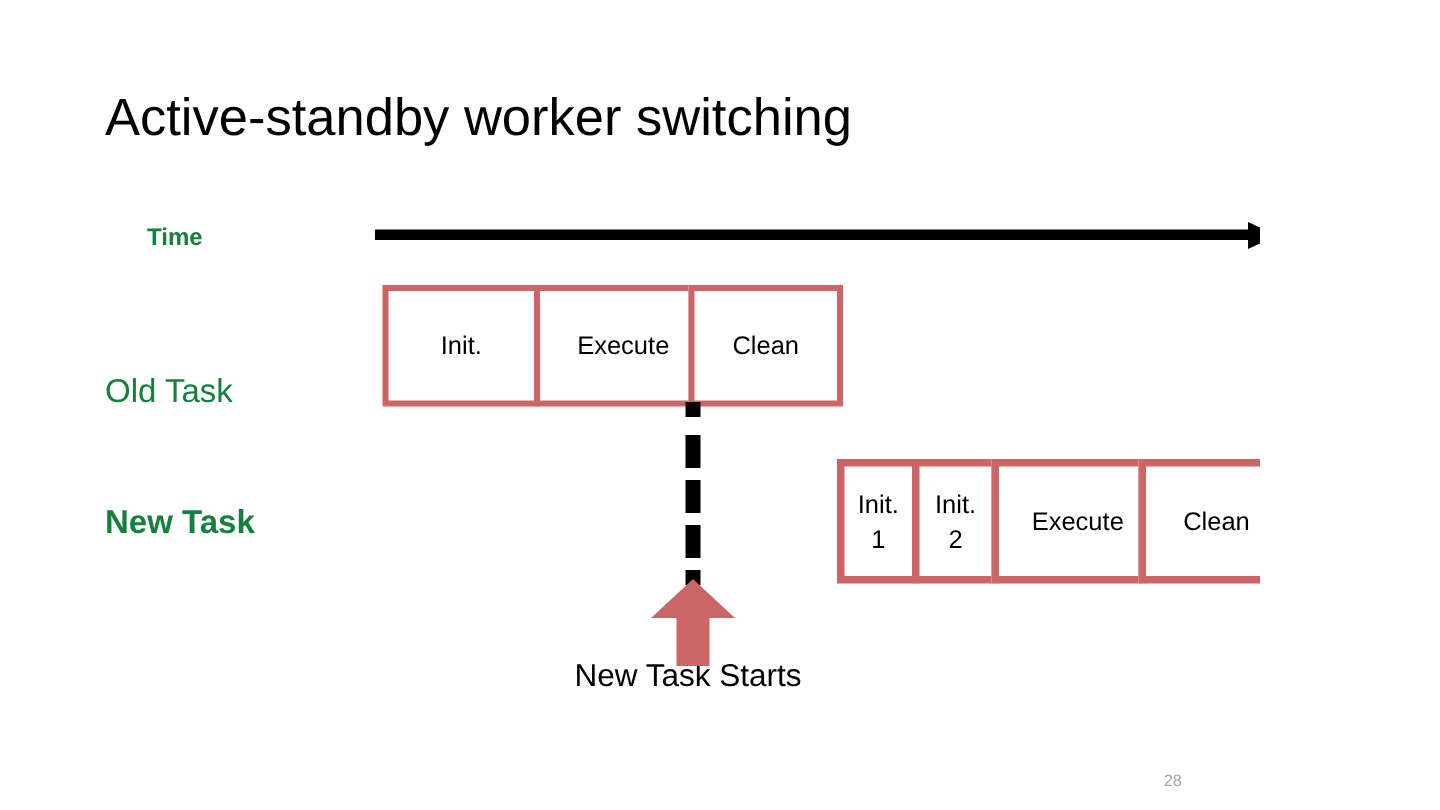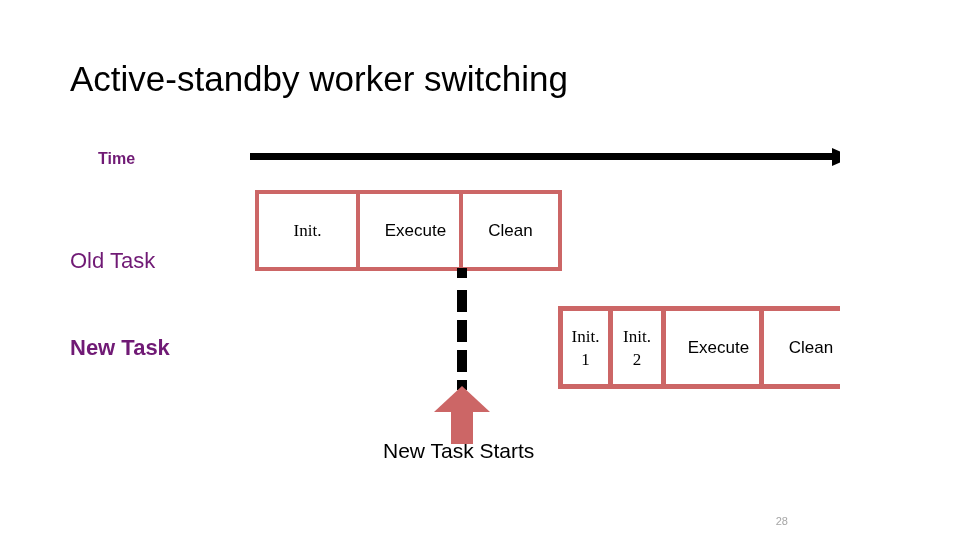--- a/index.html
+++ b/index.html
@@ -31,21 +31,21 @@
     color: #000000;
     letter-spacing: 0px;
     white-space: nowrap;
   }
 
   
   .row-label {
     position: absolute;
     font-size: 22px;
     line-height: 28px;
-    color: #701a75;
+    color: #15803d;
     white-space: nowrap;
   }
   .row-label.time {
     font-size: 16px;
     font-weight: 700;
     left: 98px;
     top: 145px;
   }
   .row-label.old-task {
     left: 70px;
@@ -119,21 +119,21 @@
     width: 100%;
     padding: 0 2px;
   }
   .task-box .box-text .sub {
     display: block;
   }
 
   .task-row.old .task-box { border: 4px solid #cc6666; }
   .task-row.new .task-box { border: 5px solid #cc6666; }
 
-  .task-box.c-red   { border-color: #cc6666; font-family: Liberation Serif, serif; }
+  .task-box.c-red   { border-color: #cc6666; }
   .task-box.c-green { border-color: #0ea04f; padding-left: 12px; }
   .task-box.c-blue  { border-color: #4a7ebb; }
 
   
   .task-row .task-box + .task-box { margin-left: -4px; }
   .task-row.new .task-box + .task-box { margin-left: -5px; }
 
   
   .task-box.z1 { z-index: 1; }
   .task-box.z2 { z-index: 2; }

